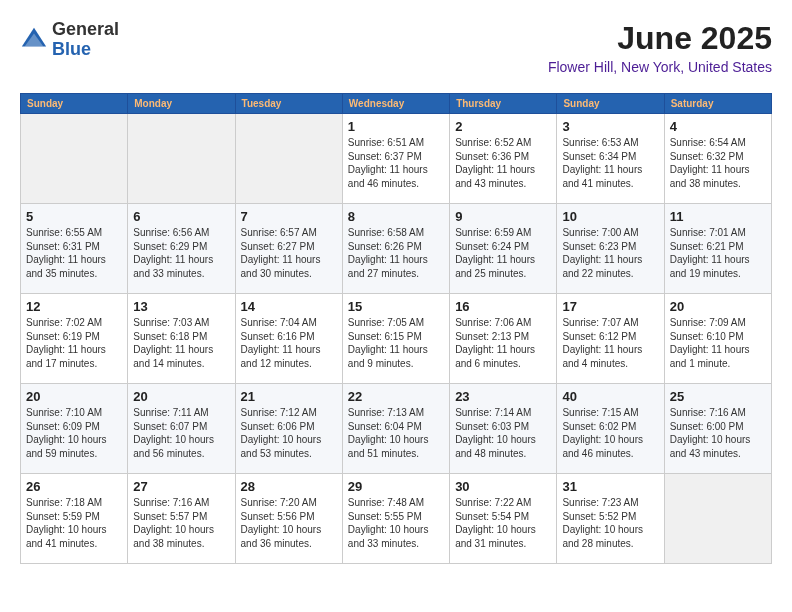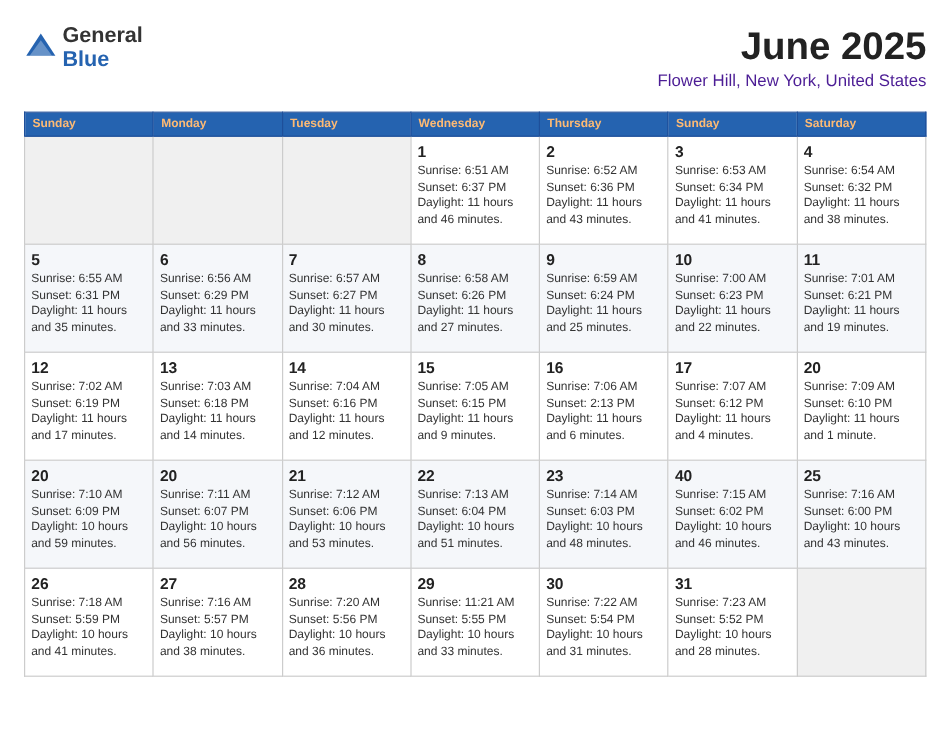--- a/index.html
+++ b/index.html
@@ -326,21 +326,21 @@
         </td>
         <td>
           <span class="day-number">28</span>
           <div class="day-info" style="white-space: pre-line;">Sunrise: 7:20 AM
 Sunset: 5:56 PM
 Daylight: 10 hours
 and 36 minutes.</div>
         </td>
         <td>
           <span class="day-number">29</span>
-          <div class="day-info" style="white-space: pre-line;">Sunrise: 11:21 AM
+          <div class="day-info" style="white-space: pre-line;">Sunrise: 7:48 AM
 Sunset: 5:55 PM
 Daylight: 10 hours
 and 33 minutes.</div>
         </td>
         <td>
           <span class="day-number">30</span>
           <div class="day-info" style="white-space: pre-line;">Sunrise: 7:22 AM
 Sunset: 5:54 PM
 Daylight: 10 hours
 and 31 minutes.</div>

